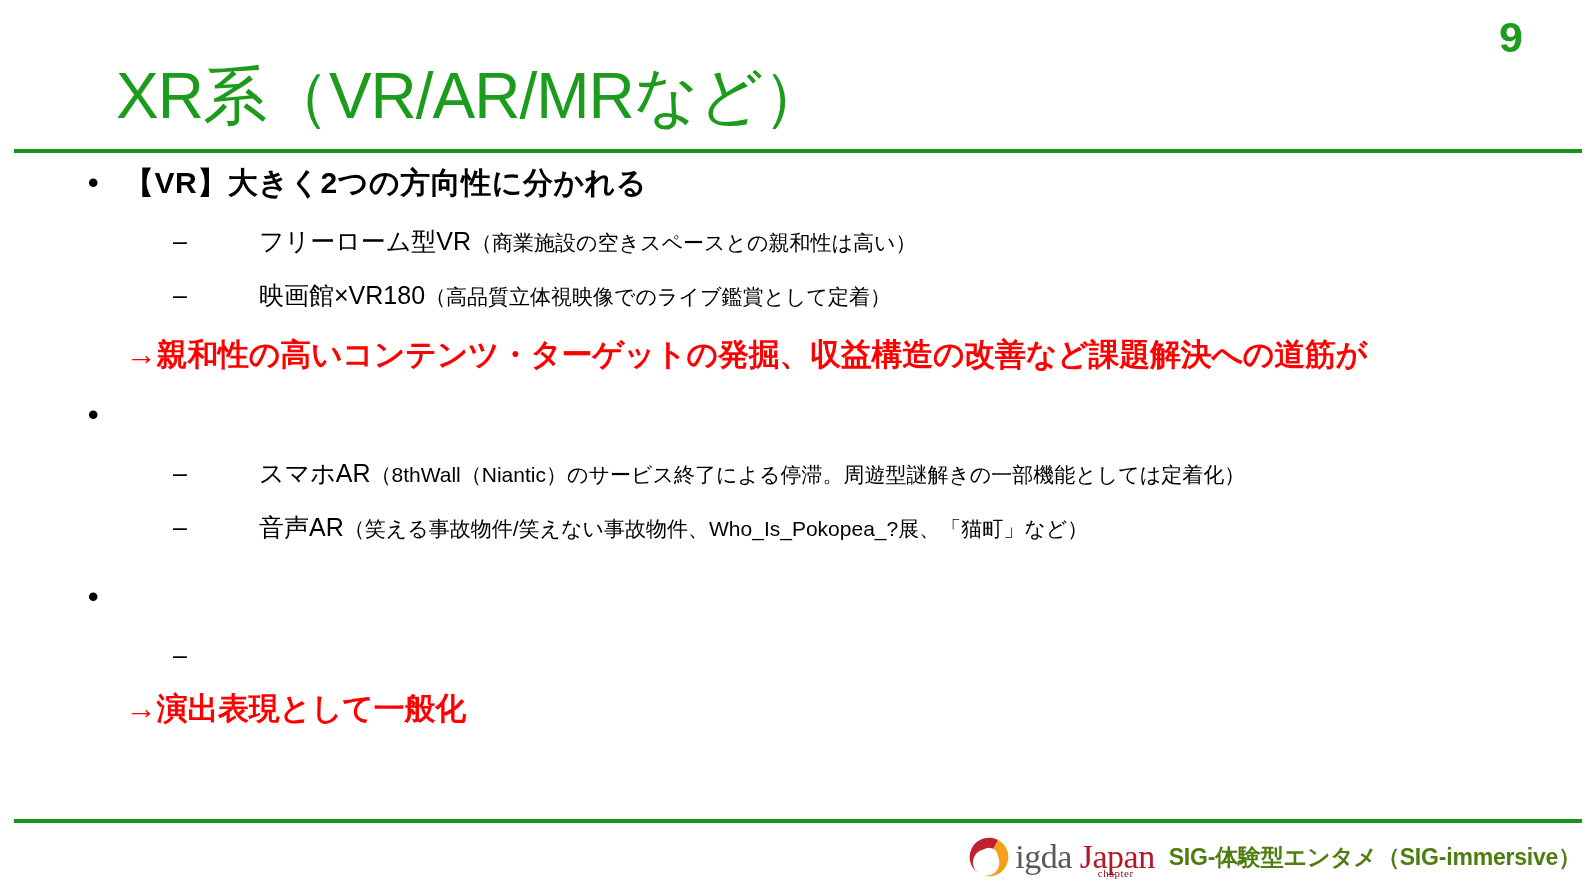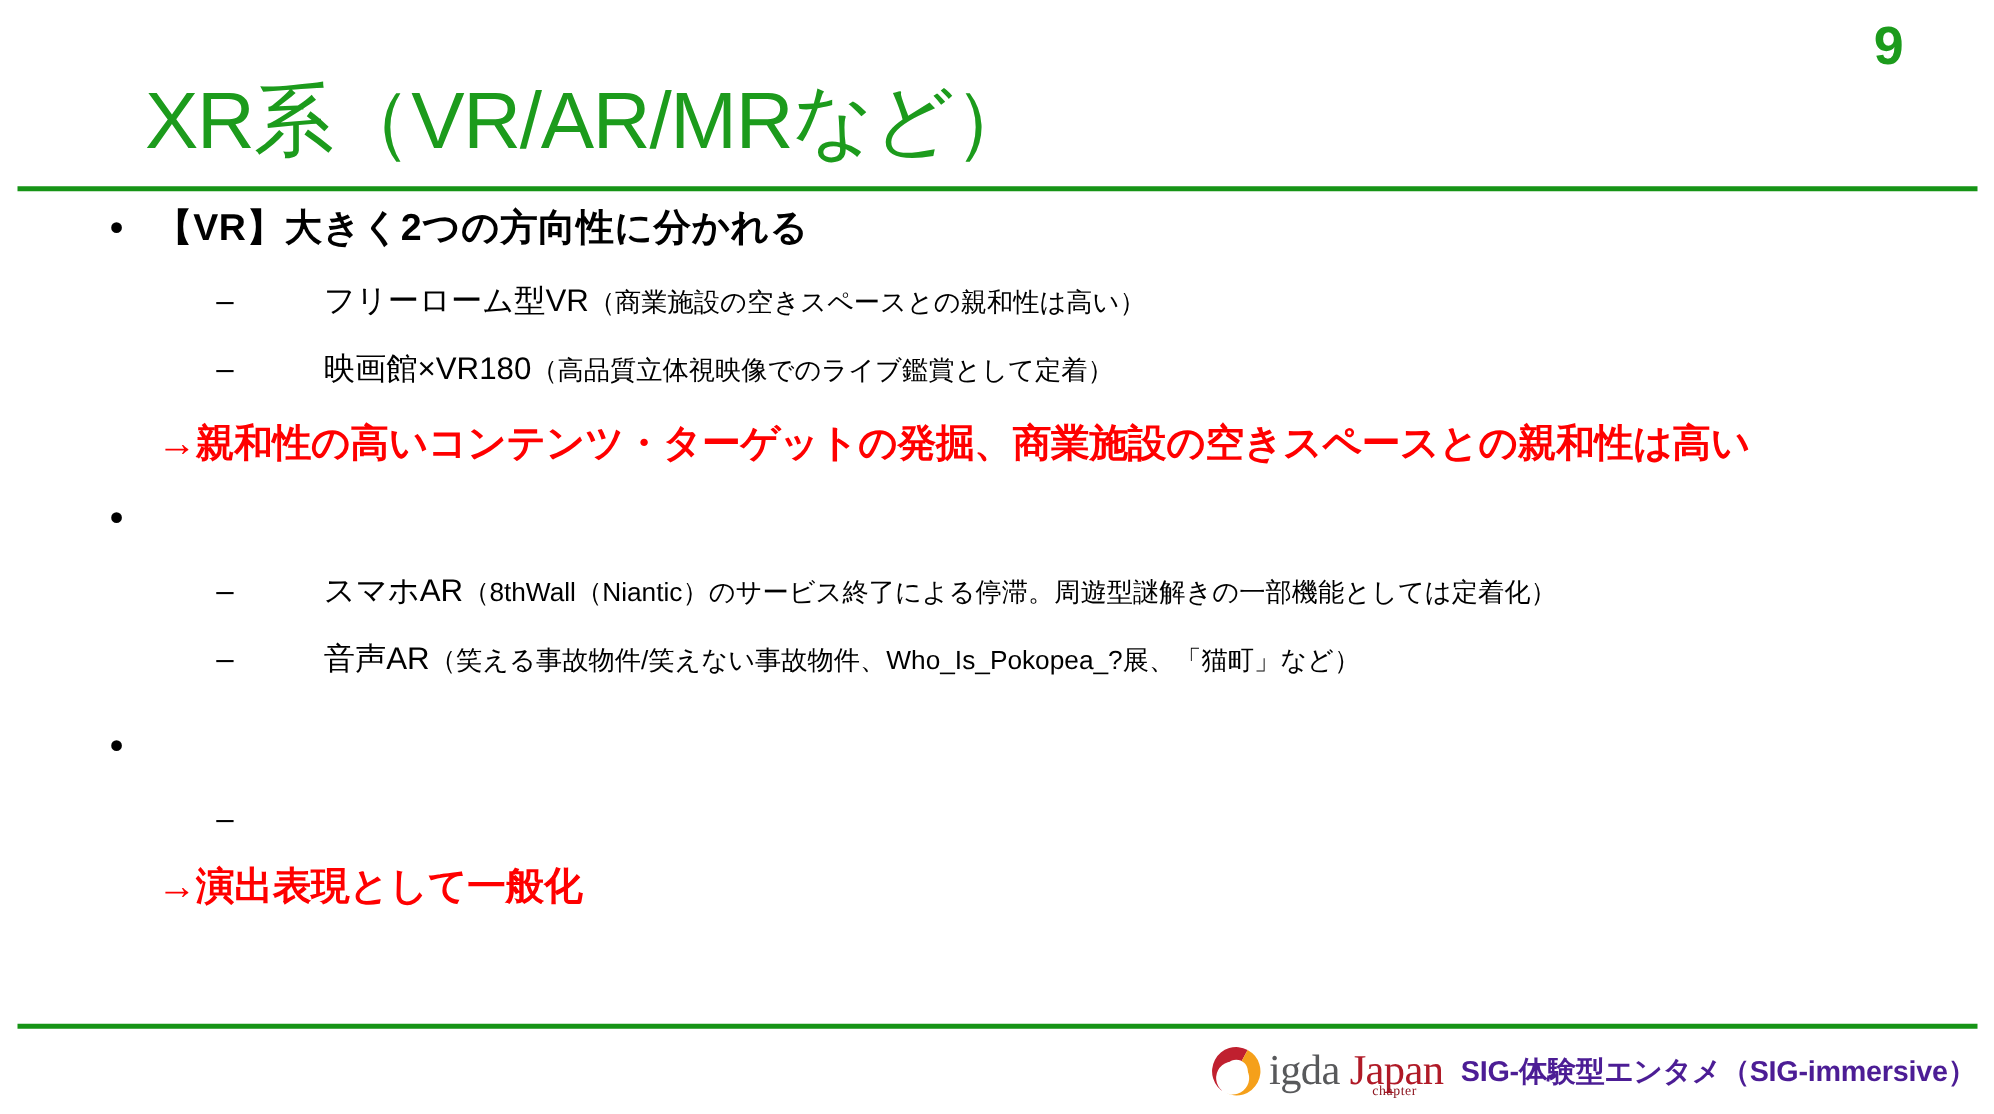--- a/index.html
+++ b/index.html
@@ -194,21 +194,21 @@
     font-family: "Liberation Serif", "DejaVu Serif", serif;
     font-size: 11px;
     color: #8c1620;
     letter-spacing: 0.5px;
     line-height: 1;
     white-space: nowrap;
   }
   #sig-label {
     font-size: 23px;
     font-weight: bold;
-    color: #4c1d95;
+    color: #4d7c0f;
     white-space: nowrap;
     letter-spacing: -0.2px;
     text-align: center;
   }
 </style>
 </head>
 <body>
 
 <div id="slide">
 
@@ -231,21 +231,21 @@
       <span class="lvl2-text"><span>フリーローム型VR</span><span class="sub">（商業施設の空きスペースとの親和性は高い）</span></span>
     </div>
     <div class="sp-b"></div>
 
     <div class="lvl2">
       <span class="dash">–</span>
       <span class="lvl2-text"><span>映画館×VR180</span><span class="sub">（高品質立体視映像でのライブ鑑賞として定着）</span></span>
     </div>
     <div class="sp-c"></div>
 
-    <div class="arrow-line">→親和性の高いコンテンツ・ターゲットの発掘、商業施設の空きスペースとの親和性は高い</div>
+    <div class="arrow-line">→親和性の高いコンテンツ・ターゲットの発掘、収益構造の改善など課題解決への道筋が</div>
     <div class="sp-c"></div>
 
     <div class="lvl1">
       <span class="bullet">•</span>
     </div>
     <div class="sp-a"></div>
 
     <div class="lvl2">
       <span class="dash">–</span>
       <span class="lvl2-text"><span>スマホAR</span><span class="sub">（8thWall（Niantic）のサービス終了による停滞。周遊型謎解きの一部機能としては定着化）</span></span>

